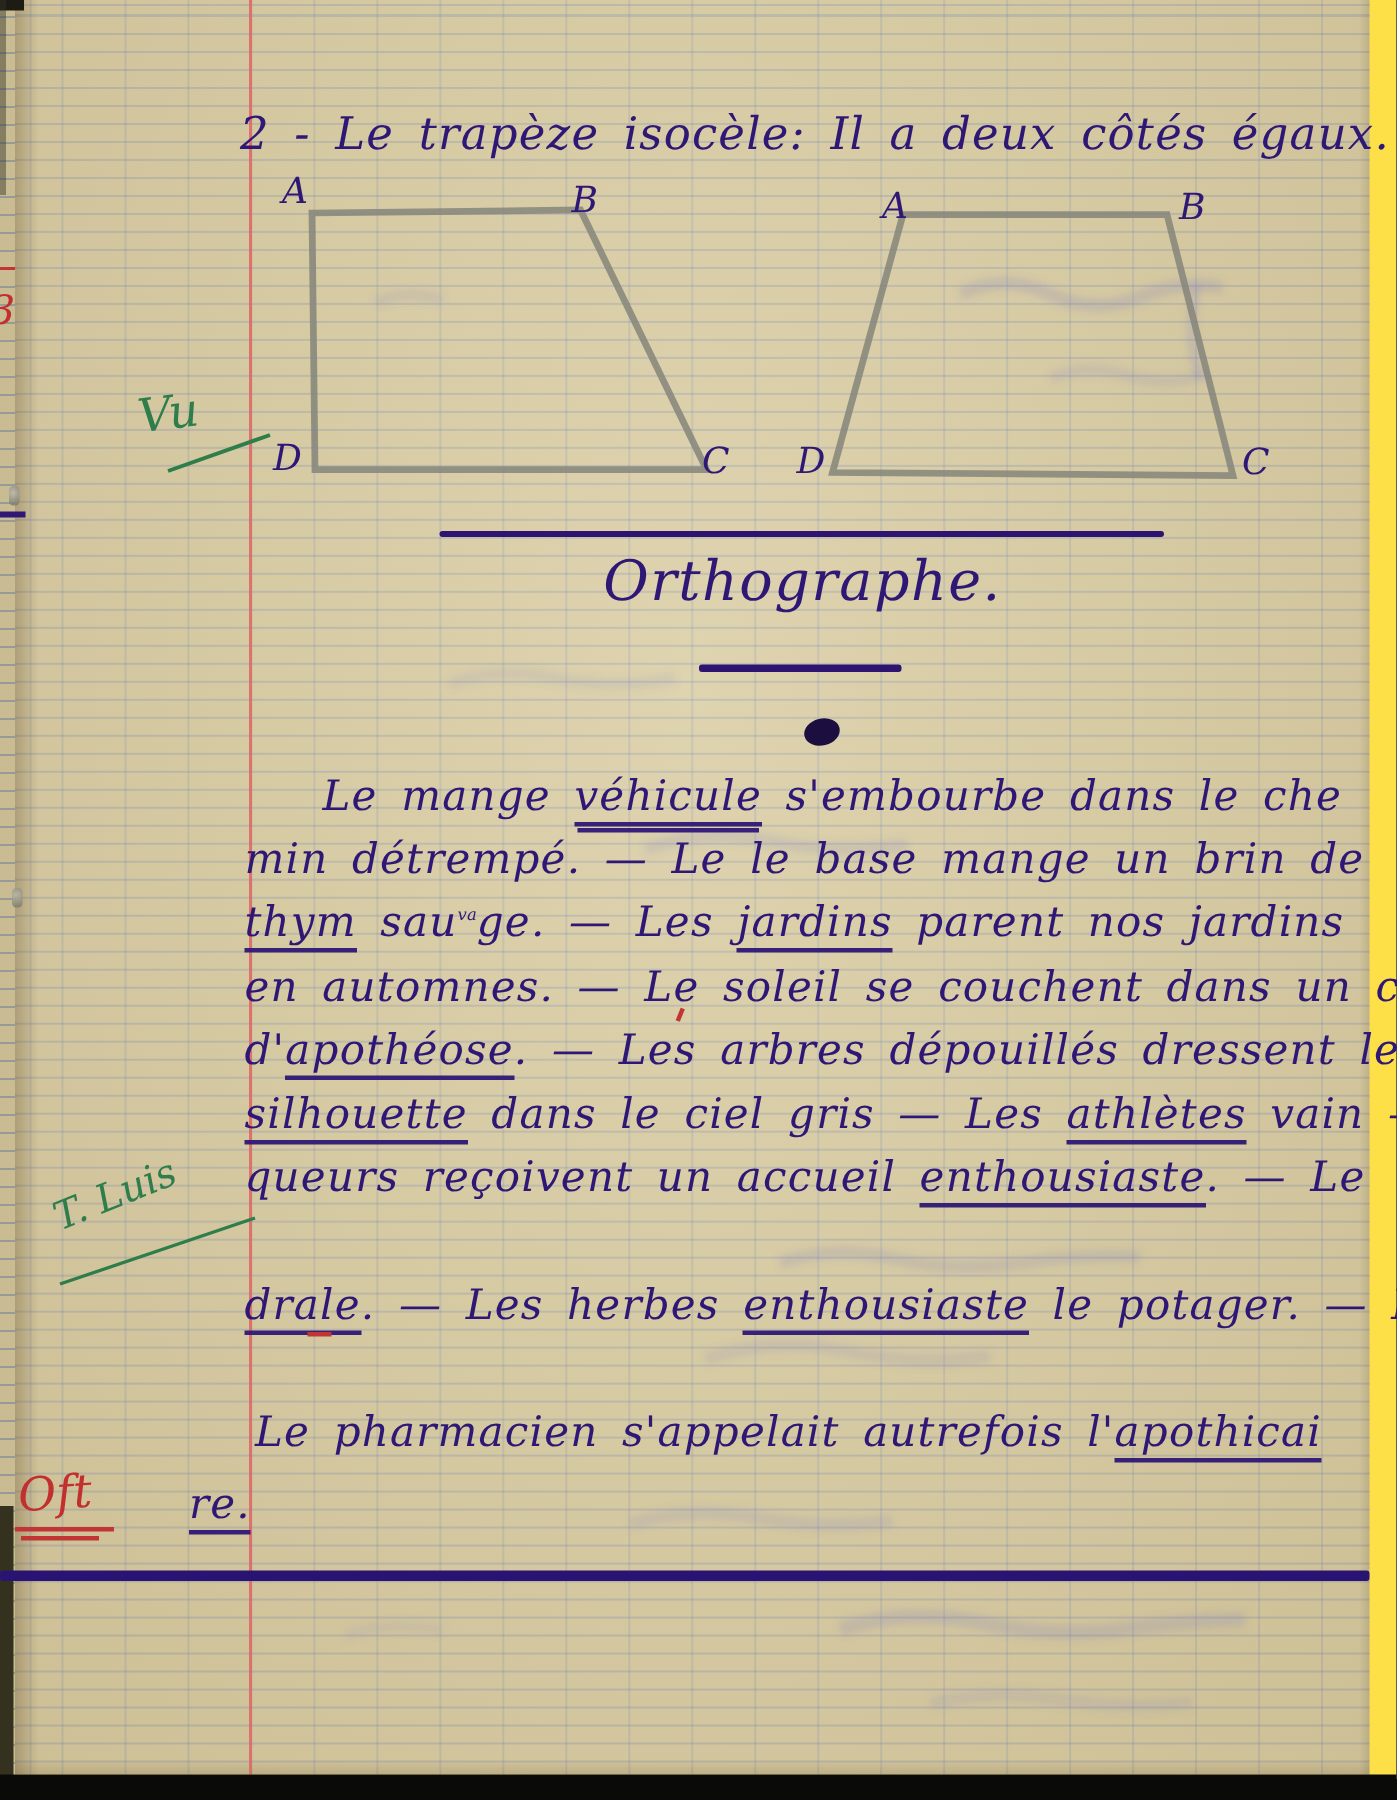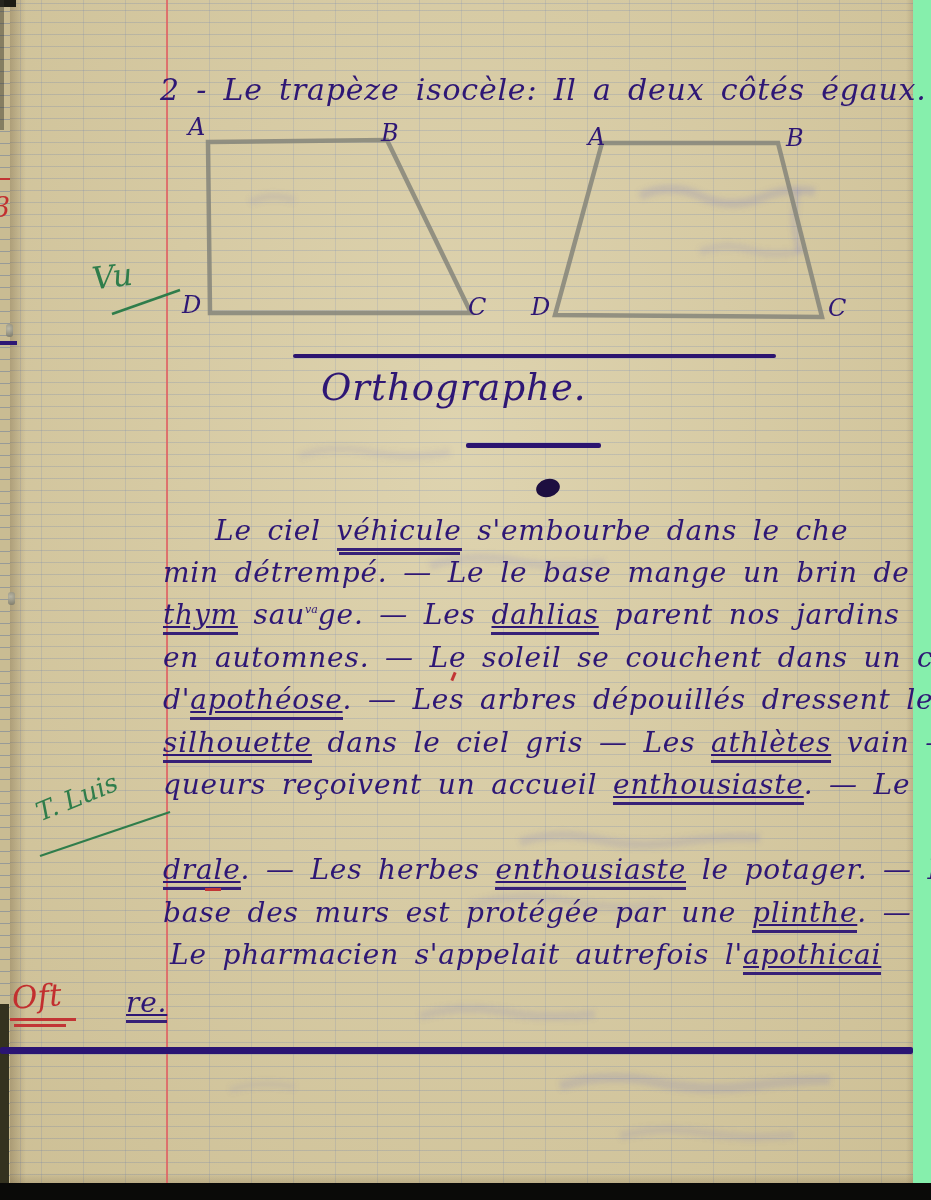--- a/index.html
+++ b/index.html
@@ -1,16 +1,16 @@
 <!DOCTYPE html>
 <html><head>
 <meta charset="utf-8">
 <style>
   html,body{margin:0;padding:0;background:#0b0b09;}
-  .scan{position:relative;width:931px;height:1200px;background:#86efac;overflow:hidden;
+  .scan{position:relative;width:931px;height:1200px;background:#fde047;overflow:hidden;
         font-family:"DejaVu Serif",serif;}
   
   .edge-strip{position:absolute;left:0;top:0;width:10px;height:1185px;background:#c9bc93;
     background-image:repeating-linear-gradient(to bottom,transparent 0 11px,rgba(70,100,160,.38) 11px 12px);}
   .edge-dark-bottom{position:absolute;left:0;top:1004px;width:9px;height:181px;background:#34321f;}
   .edge-corner{position:absolute;left:0;top:0;width:16px;height:7px;background:#1c1c14;}
   .edge-gray{position:absolute;left:0;top:0;width:4px;height:130px;background:rgba(50,50,40,.45);}
   
   .paper{position:absolute;left:10px;top:0;width:903px;height:1183px;background-color:#d9cda5;
     background-image:
@@ -22,21 +22,21 @@
     background:linear-gradient(to right, rgba(90,70,40,.30), rgba(90,70,40,0) 16px),
                linear-gradient(to left, rgba(90,70,40,.16), rgba(90,70,40,0) 7px),
                linear-gradient(to top, rgba(90,70,40,.18), rgba(90,70,40,0) 10px);}
   .redline{position:absolute;left:166px;top:0;width:2px;height:1183px;background:rgba(224,100,100,.85);}
   .staple{position:absolute;width:7px;height:13px;border-radius:3px;
     background:radial-gradient(circle at 40% 35%, #b9b9ad, #6f6f62);opacity:.8;}
   
   .hand{position:absolute;font-style:italic;color:#2e1775;}
   .tline{position:absolute;left:163px;white-space:pre;font-style:italic;font-size:28px;
          color:#2e1775;letter-spacing:.8px;word-spacing:6px;}
-  .u{border-bottom:3px solid rgba(46,23,117,.95);padding-bottom:1px;text-decoration:underline;}
+  .u{border-bottom:3px solid rgba(46,23,117,.95);padding-bottom:1px;}
   .uu{position:relative;border-bottom:3px solid rgba(46,23,117,.95);padding-bottom:1px;}
   .uu::after{content:"";position:absolute;left:2px;right:2px;bottom:-7px;height:3px;
              background:rgba(46,23,117,.95);}
   .sup{font-size:11px;vertical-align:11px;letter-spacing:0;}
   .vlabel{position:absolute;font-style:italic;font-size:24px;color:#2e1775;}
   .rule{position:absolute;background:#2c1470;border-radius:2px;}
   .green{color:#2f7d4b;}
   .red{color:#c22f2f;}
   .redmark{position:absolute;background:#c23535;}
   .inkmark{position:absolute;background:#2e1775;}
@@ -97,43 +97,42 @@
   <span class="vlabel" style="left:182px;top:291px;">D</span>
 
   <span class="vlabel" style="left:588px;top:123px;">A</span>
   <span class="vlabel" style="left:786px;top:124px;">B</span>
   <span class="vlabel" style="left:828px;top:294px;">C</span>
   <span class="vlabel" style="left:531px;top:293px;">D</span>
 
   <div class="hand green" style="left:92px;top:258px;font-size:31px;transform:rotate(-7deg);">Vu</div>
 
   <div class="rule" style="left:293px;top:354px;width:483px;height:3.5px;"></div>
-  <div class="hand" style="left:295px;top:366px;width:480px;text-align:left;font-size:37px;letter-spacing:1px;margin-left:26px;">Orthographe.</div>
+  <div class="hand" style="left:295px;top:366px;width:480px;text-align:center;font-size:37px;letter-spacing:1px;">Orthographe.</div>
   <div class="rule" style="left:466px;top:443px;width:135px;height:5px;"></div>
 
   <div class="blot"></div>
 
-  <div class="tline" style="top:514px;left:215px;"><span>Le ciel </span><span class="uu">véhicule</span><span> s'embourbe dans le che</span></div>
+  <div class="tline" style="top:514px;left:215px;"><span>Le mange </span><span class="uu">véhicule</span><span> s'embourbe dans le che</span></div>
 
   <div class="tline" style="top:556px;"><span>min détrempé. — Le le base mange un brin de</span></div>
 
-  <div class="tline" style="top:598px;"><span class="u">thym</span><span> sau</span><span class="sup">va</span><span>ge. — Les </span><span class="u">dahlias</span><span> parent nos jardins</span></div>
+  <div class="tline" style="top:598px;"><span class="u">thym</span><span> sau</span><span class="sup">va</span><span>ge. — Les </span><span class="u">jardins</span><span> parent nos jardins</span></div>
 
   <div class="tline" style="top:641px;"><span>en automnes. — Le soleil se couchent dans un ciel</span></div>
 
   <div class="tline" style="top:683px;"><span>d'</span><span class="u">apothéose</span><span>. — Les arbres dépouillés dressent leur</span></div>
 
   <div class="tline" style="top:726px;"><span class="u">silhouette</span><span> dans le ciel gris — Les </span><span class="u">athlètes</span><span> vain —</span></div>
 
   <div class="tline" style="top:768px;text-align:center;"><span>queurs reçoivent un accueil </span><span class="u">enthousiaste</span><span>. — Le</span></div>
 
 
   <div class="tline" style="top:853px;"><span class="u">drale</span><span>. — Les herbes </span><span class="u">enthousiaste</span><span> le potager. — La</span></div>
 
-  <div class="tline" style="top:896px;"><span>base des murs est protégée par une </span><span class="u">plinthe</span><span>. —</span></div>
 
   <div class="tline" style="top:938px;left:170px;"><span>Le pharmacien s'appelait autrefois l'</span><span class="u">apothicai</span></div>
 
   <div class="tline" style="top:986px;left:126px;"><span class="u">re.</span></div>
 
   <div class="redmark" style="left:205px;top:888px;width:16px;height:2.5px;"></div>
   <div class="redmark" style="left:452px;top:672px;width:3px;height:9px;transform:rotate(22deg);"></div>
   <div class="redmark" style="left:0px;top:178px;width:10px;height:2px;"></div>
   <div class="inkmark" style="left:0px;top:341px;width:17px;height:3.5px;"></div>
 

